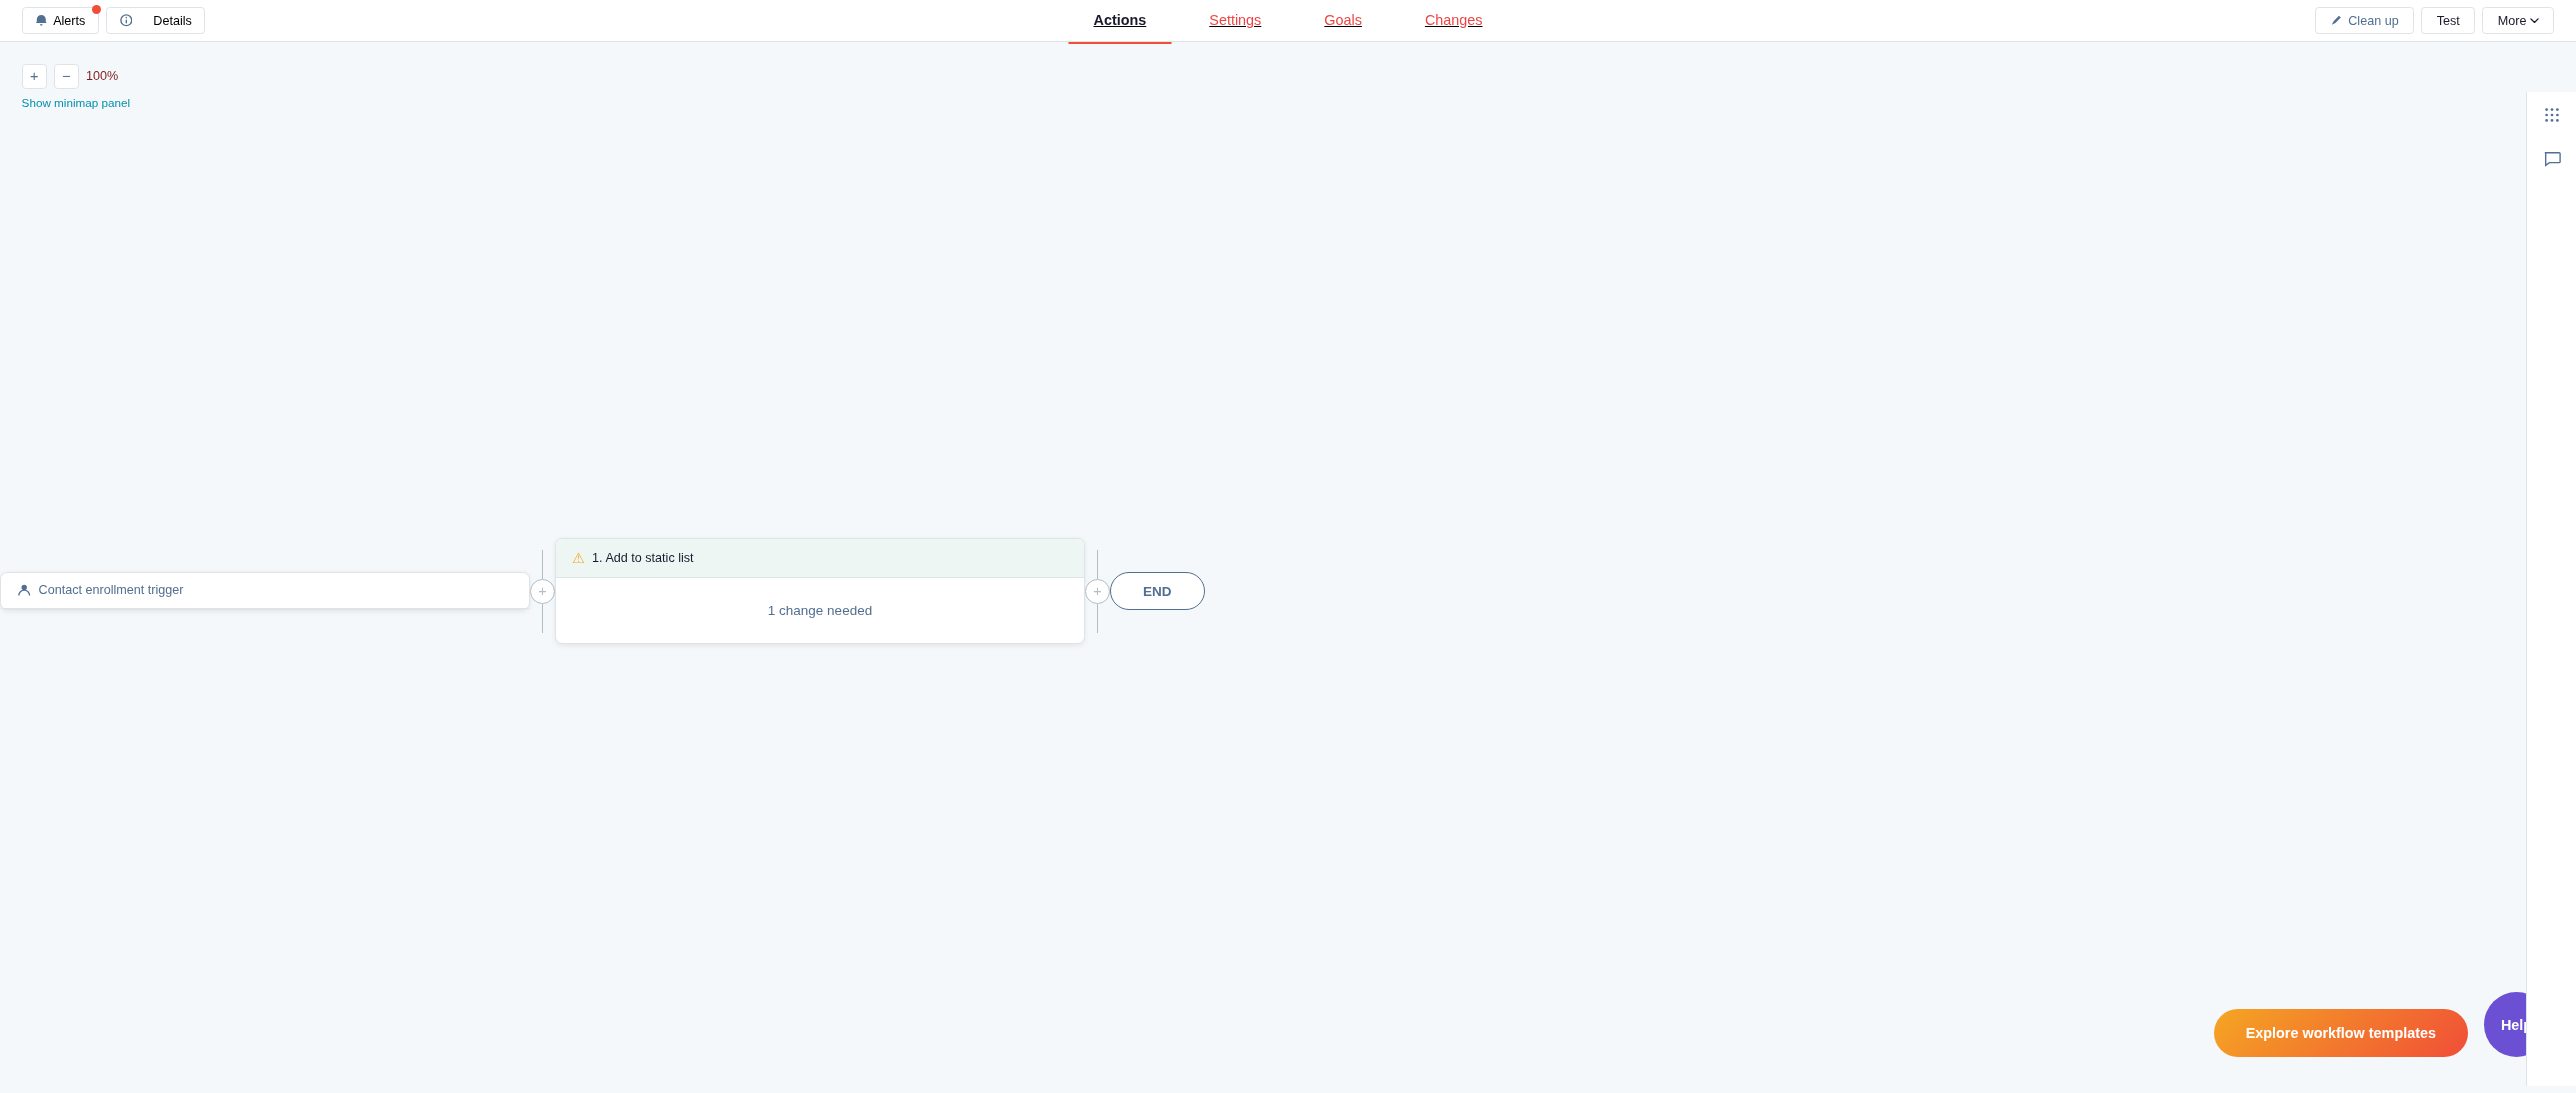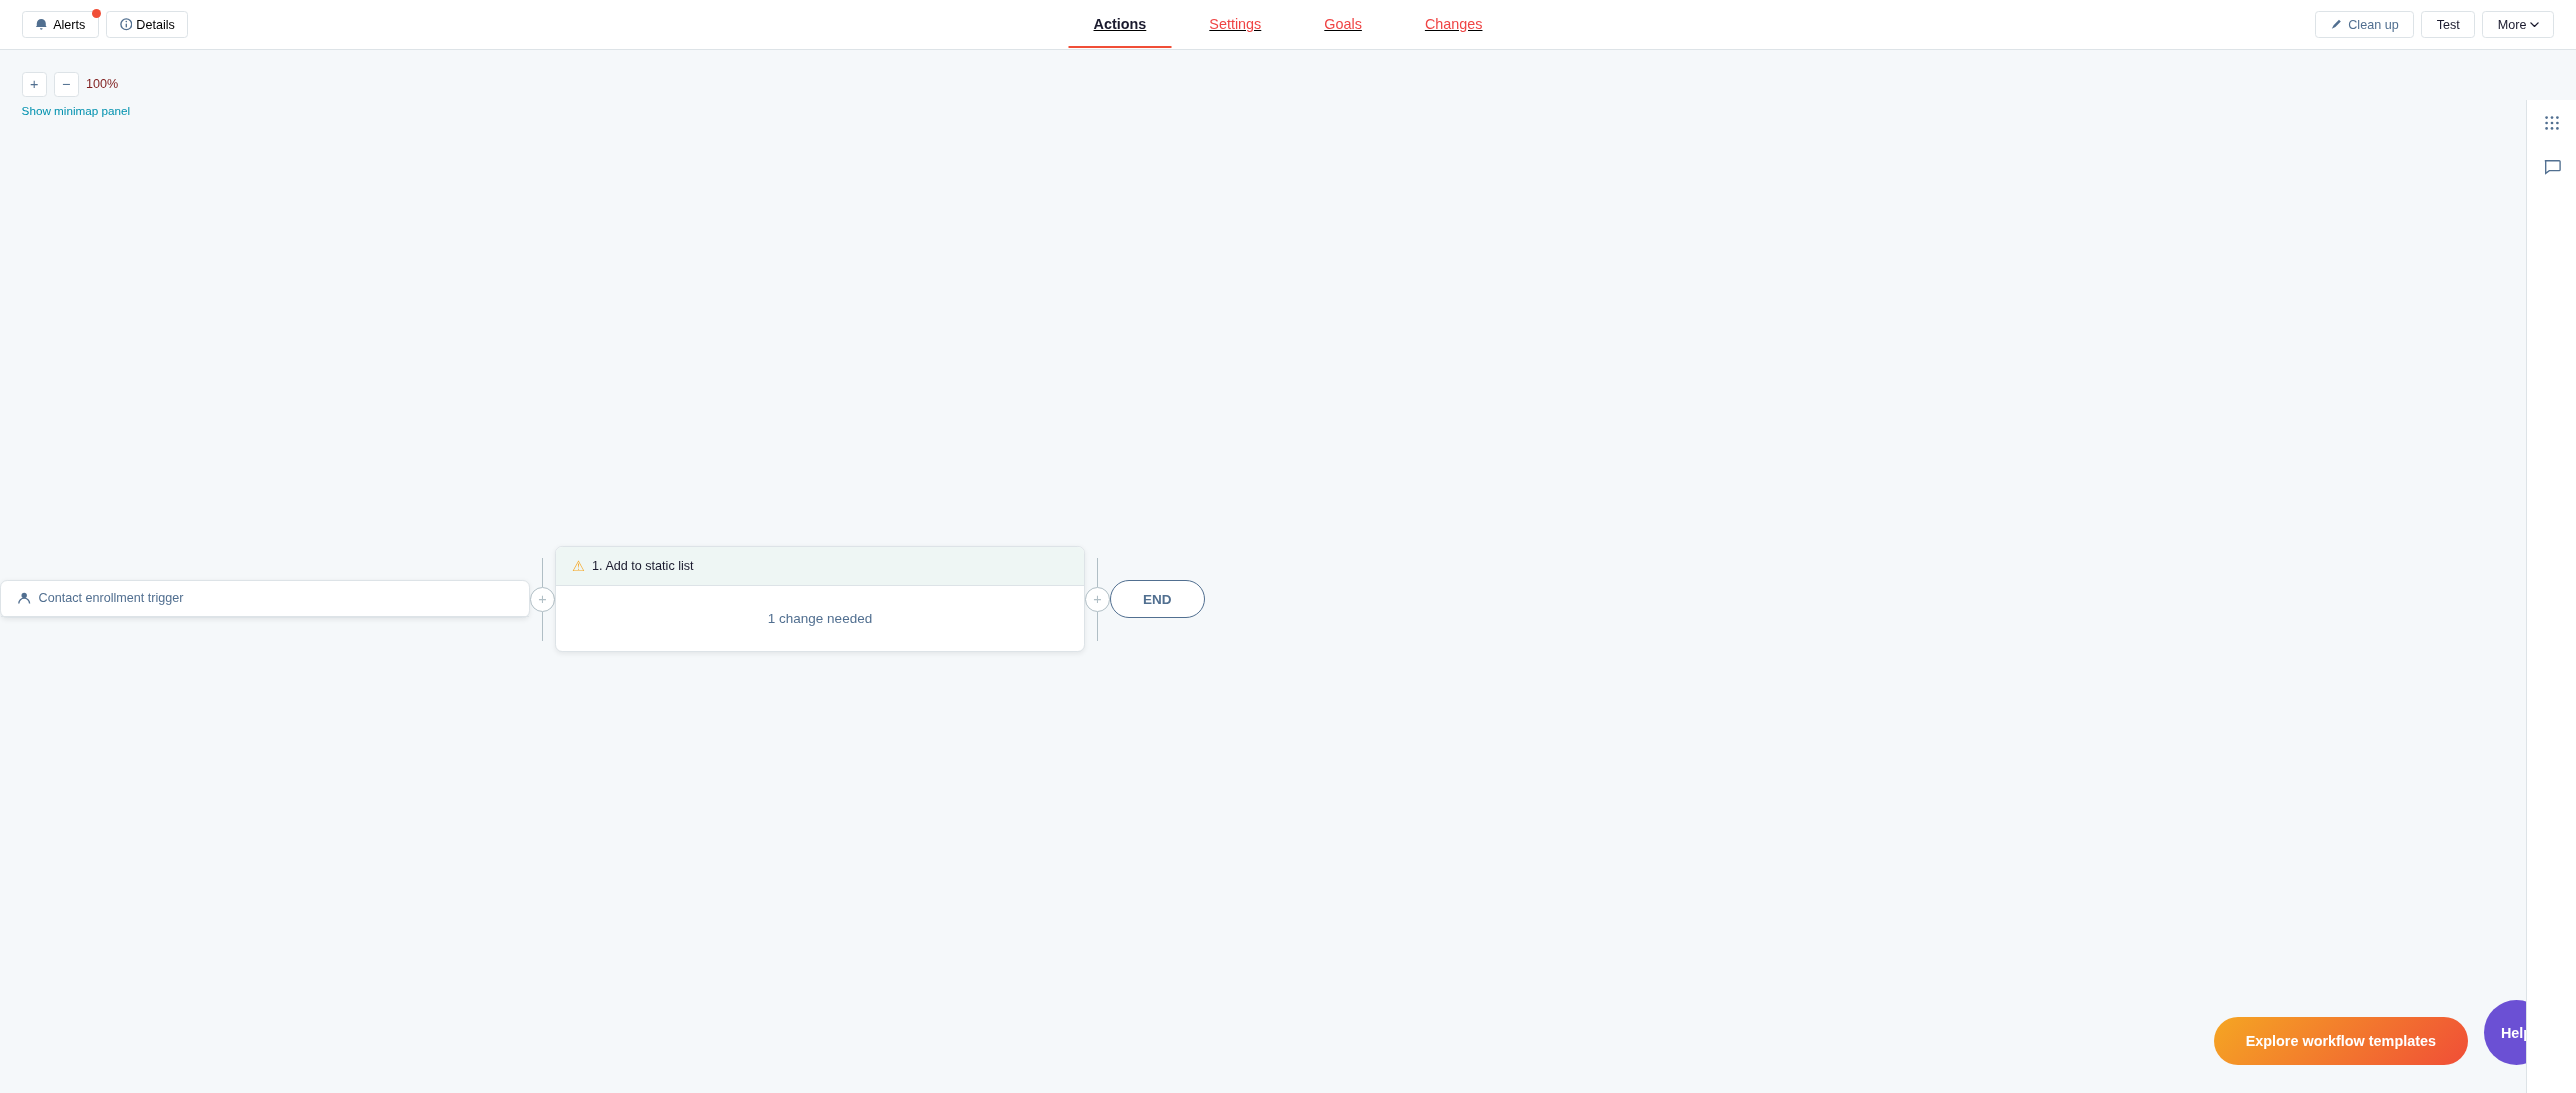--- a/index.html
+++ b/index.html
@@ -11,21 +11,21 @@
       overflow: hidden;
       position: relative;
     }
 
     
     .top-nav {
       display: flex;
       align-items: center;
       background: #fff;
       border-bottom: 0.9px solid #dde3e7;
-      height: 50px;
+      height: 42px;
       padding: 0 21.6px;
       position: relative;
       z-index: 10;
     }
     .nav-left {
       display: flex;
       align-items: center;
       gap: 7.2px;
     }
     .btn-alerts {
@@ -45,21 +45,21 @@
       height: 9px;
       background: #f04e37;
       border-radius: 50%;
       position: absolute;
       top: -2.7px;
       right: -2.7px;
     }
     .btn-details {
       display: flex;
       align-items: center;
-      gap: 4px;
+      gap: 21px;
       border: 0.9px solid #dde3e7;
       background: #fff;
       border-radius: 3.6px;
       padding: 5.4px 12.6px;
       font-size: 12.6px;
       cursor: pointer;
     }
     .nav-tabs {
       display: flex;
       align-items: flex-start;

